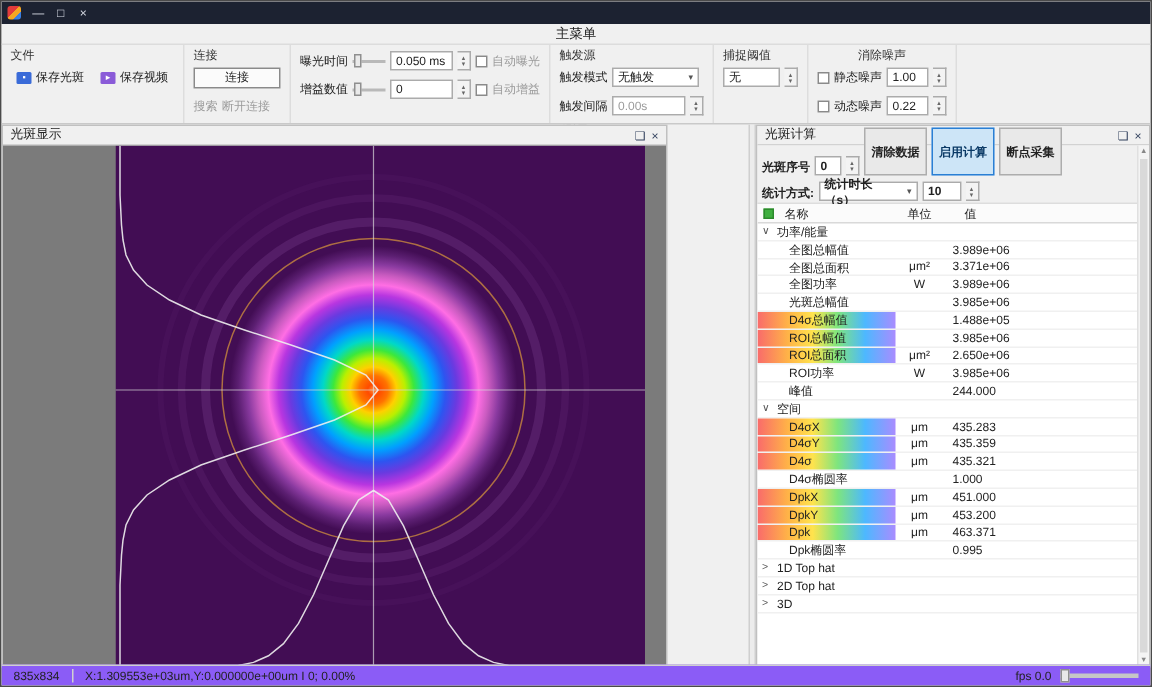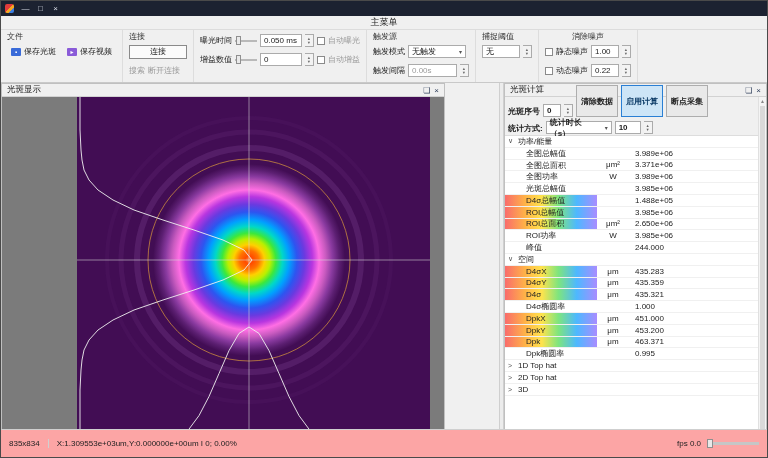--- a/index.html
+++ b/index.html
@@ -105,21 +105,21 @@
   #7ee57e 58%,#4db8ff 78%,#a98cff 100%); }
 .r-unit { width:32px; text-align:center; }
 .r-val { flex:1; padding-left:6px; }
 .rscroll { position:absolute; top:13px; right:0; bottom:0; width:8px; background:#f4f4f4;
   border-left:1px solid #e0e0e0; font-size:5px; color:#888; text-align:center; }
 .rscroll .thumb { position:absolute; top:9px; bottom:9px; left:1px; right:1px; background:#d9d9d9; }
 .rscroll .ar-up { position:absolute; top:1px; left:0; right:0; }
 .rscroll .ar-dn { position:absolute; bottom:1px; left:0; right:0; }
 
 
-.statusbar { position:absolute; bottom:0; left:0; right:0; height:28px; background:#fca5a5;
+.statusbar { position:absolute; bottom:0; left:0; right:0; height:14px; background:#8b5cf6;
   border-top:1px solid #cfcfcf; display:flex; align-items:center; gap:8px; padding:0 8px; font-size:8px; }
 .sb-sep { width:1px; height:9px; background:#d0d0d0; }
 .sb-right { margin-left:auto; display:flex; align-items:center; gap:6px; }
 .sb-slider { width:52px; height:3px; background:#c6c6c6; position:relative; }
 .sb-slider .knob { position:absolute; top:-3px; left:0; width:6px; height:9px;
   background:#e9e9e9; border:1px solid #8f8f8f; }
 </style>
 </head>
 <body>
 
@@ -313,20 +313,26 @@
       <span class="field" style="width:66px">
         <span>统计时长（s）</span>
         <span class="drop">▾</span>
         </span>
       <span class="field" style="width:26px">10</span>
       <span class="spin"></span>
     </div>
   </div>
 
   <div class="rtable">
+    <div class="thead">
+      <span class="green-sq"></span>
+      <span class="h-name">名称</span>
+      <span class="h-unit">单位</span>
+      <span class="h-val">值</span>
+    </div>
     <div>
   <div class="trow-item" data-row-type="group">
     <div class="r-name">
       <span class="chev">∨</span>
       <span class="r-name-text">功率/能量</span>
     </div>
     <div class="r-unit"></div>
     <div class="r-val"></div>
   </div>
 

